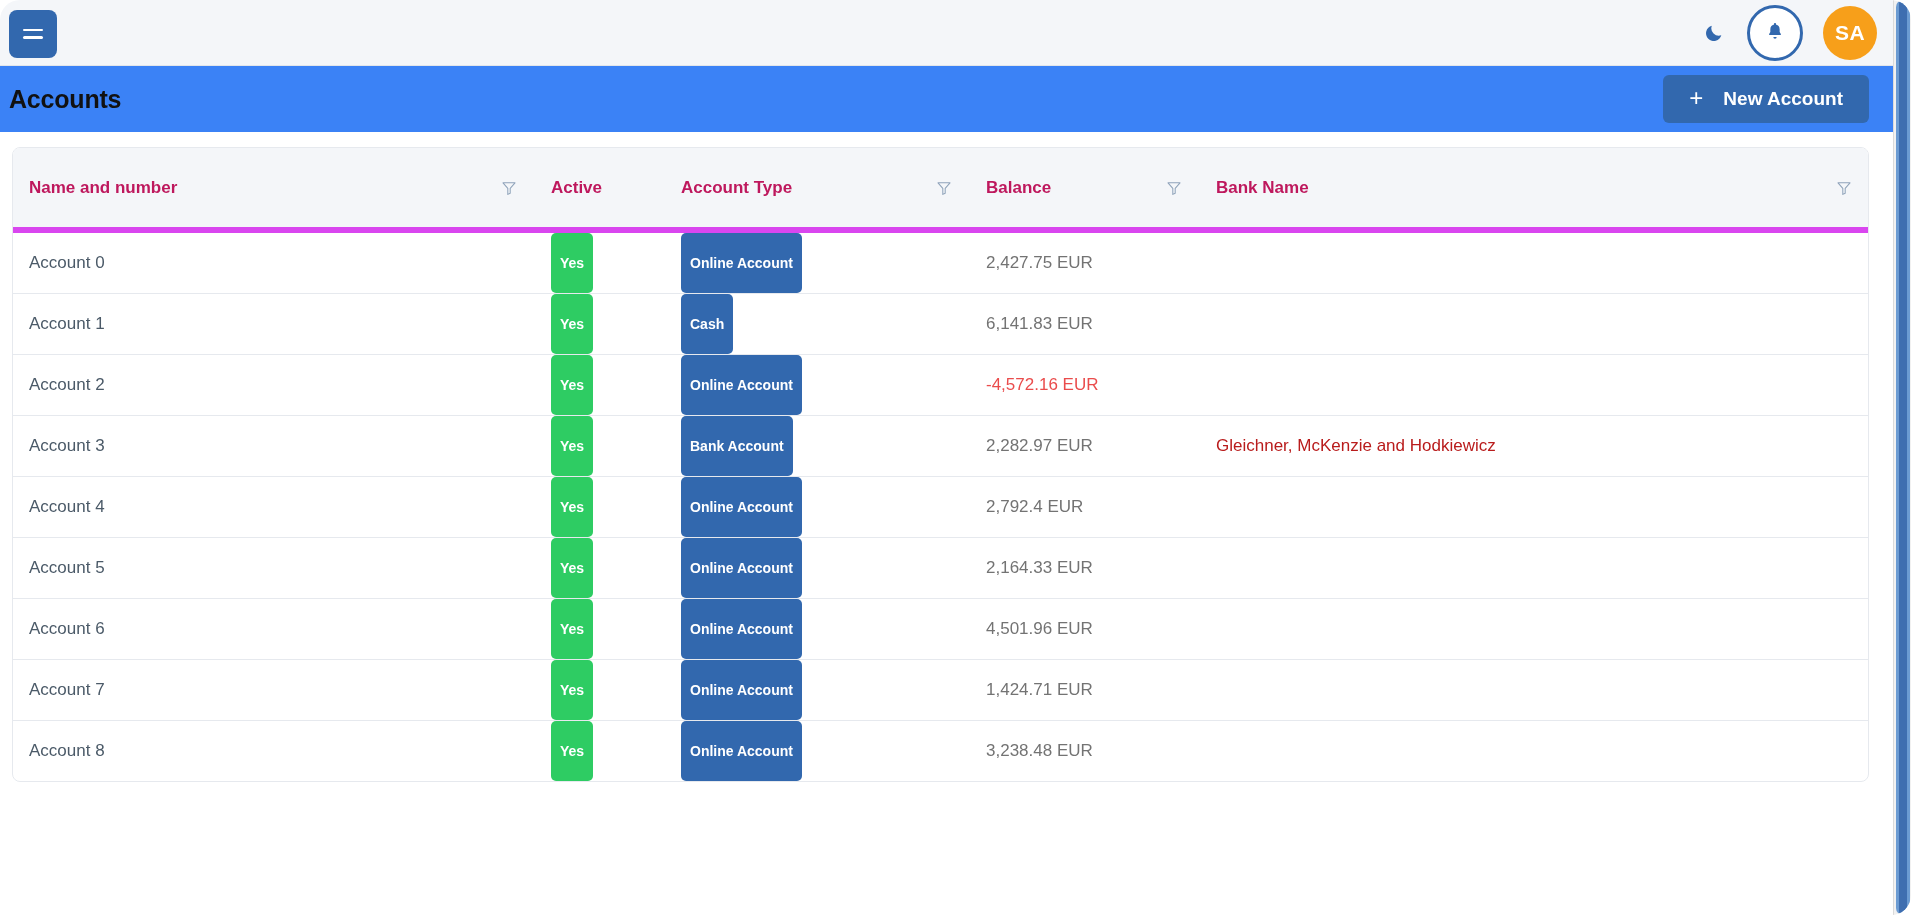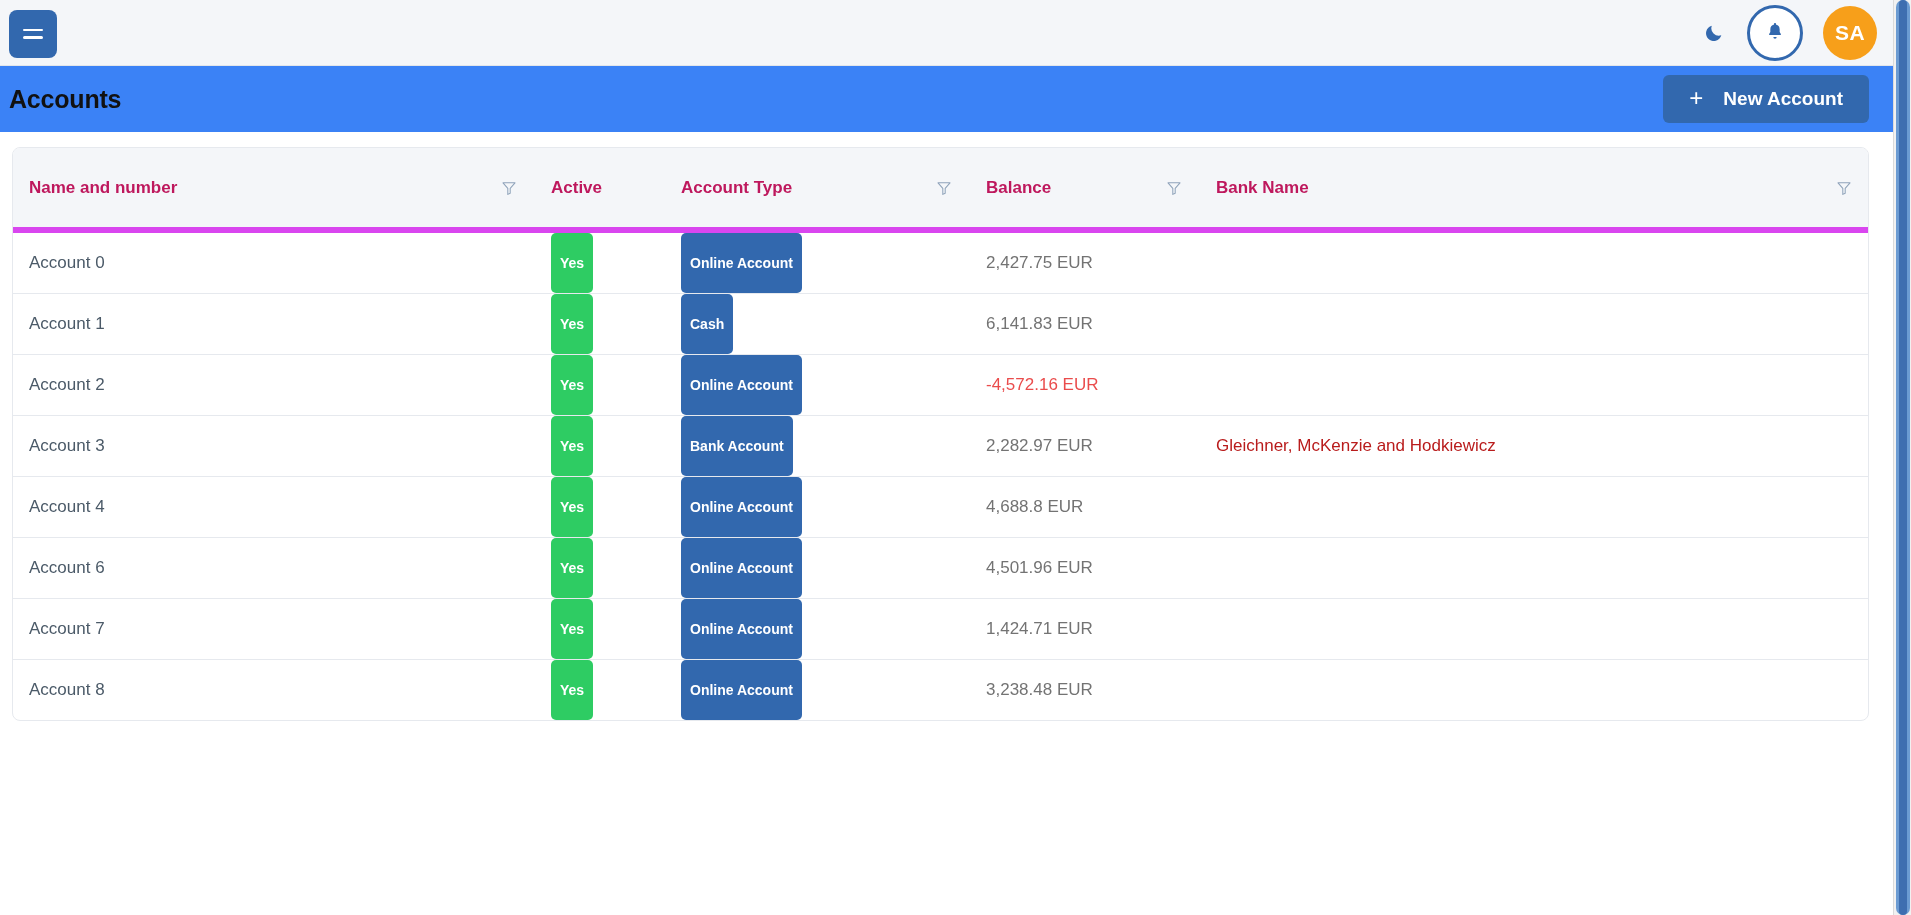--- a/index.html
+++ b/index.html
@@ -12,20 +12,21 @@
     font-family: "Liberation Sans", sans-serif;
   }
 
   
   #app {
     position: relative;
     width: 1911px;
     height: 915px;
     background: #ffffff;
     overflow: hidden;
+    border-radius: 20px;
   }
 
   
   #page-scrollbar {
     position: absolute;
     top: 0; right: 0;
     width: 18px;
     height: 915px;
     background: #f1f1f1;
     border-left: 1px solid #dadada;
@@ -364,21 +365,28 @@
             <td>Account 3</td>
             <td><span class="badge badge-yes">Yes</span></td>
             <td><span class="badge badge-type">Bank Account</span></td>
             <td><span class="balance pos">2,282.97 EUR</span></td>
             <td><span class="bank-name">Gleichner, McKenzie and Hodkiewicz</span></td>
           </tr>
           <tr>
             <td>Account 4</td>
             <td><span class="badge badge-yes">Yes</span></td>
             <td><span class="badge badge-type">Online Account</span></td>
-            <td><span class="balance pos">4,688.8 EUR</span></td>
+            <td><span class="balance pos">2,792.4 EUR</span></td>
+            <td><span class="bank-name"></span></td>
+          </tr>
+          <tr>
+            <td>Account 5</td>
+            <td><span class="badge badge-yes">Yes</span></td>
+            <td><span class="badge badge-type">Online Account</span></td>
+            <td><span class="balance pos">2,164.33 EUR</span></td>
             <td><span class="bank-name"></span></td>
           </tr>
           <tr>
             <td>Account 6</td>
             <td><span class="badge badge-yes">Yes</span></td>
             <td><span class="badge badge-type">Online Account</span></td>
             <td><span class="balance pos">4,501.96 EUR</span></td>
             <td><span class="bank-name"></span></td>
           </tr>
           <tr>

